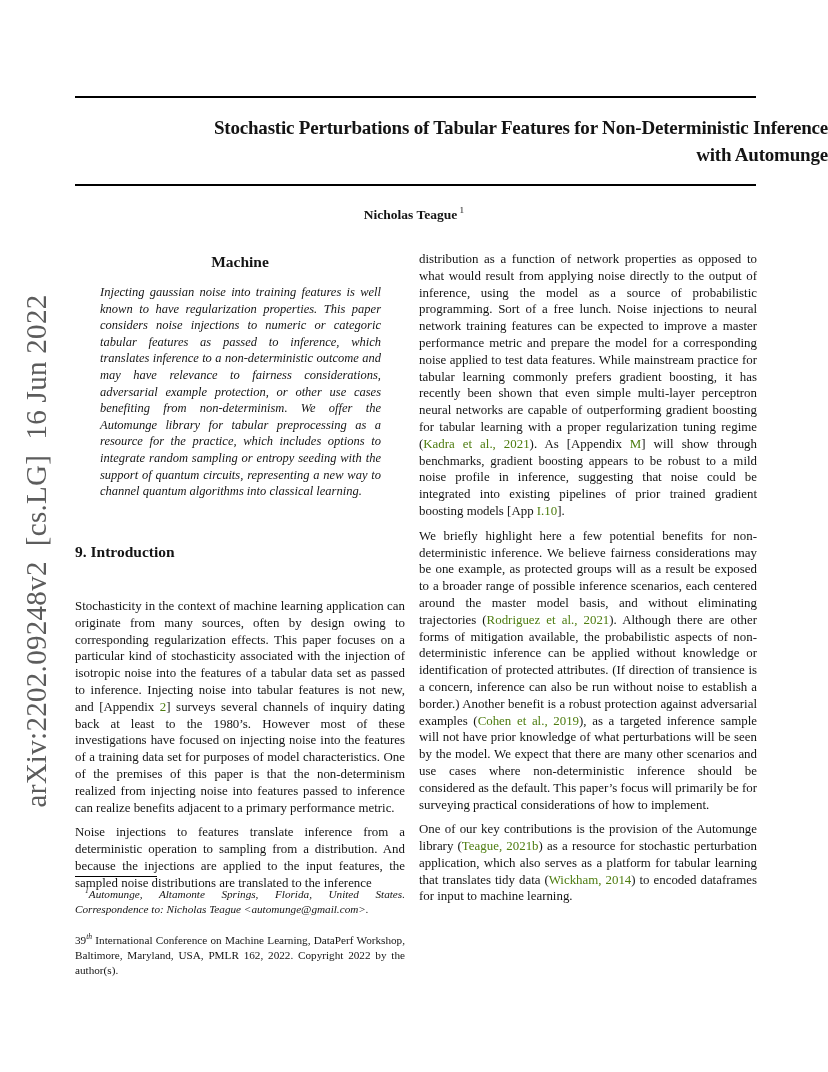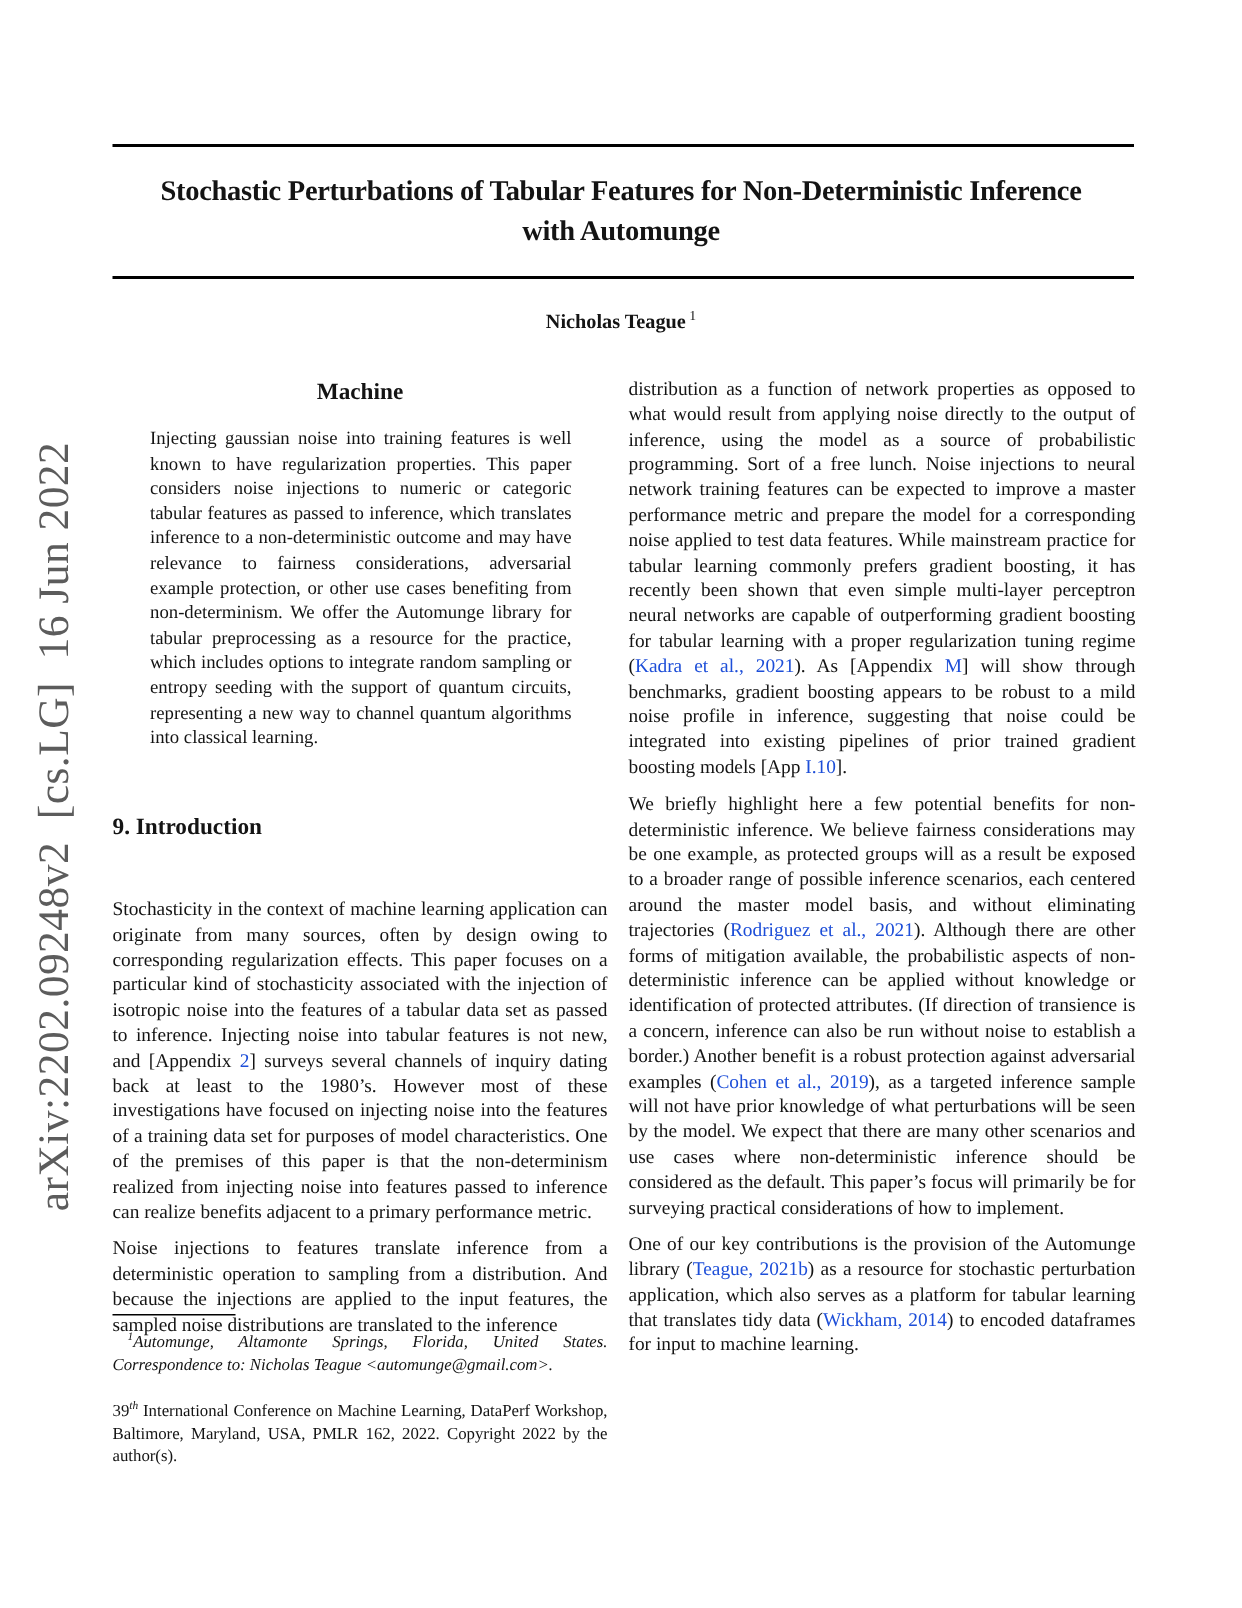--- a/index.html
+++ b/index.html
@@ -25,40 +25,40 @@
     white-space:pre;
     letter-spacing:0.3px;
   }
 
   .rule { position:absolute; left:75px; width:681px; height:2px; background:#000; }
   .rule-top { top:96px; }
   .rule-mid { top:184px; }
 
   .paper-title {
     position:absolute; top:114px; left:0; width:828px;
-    text-align:center; font-weight:bold;
+    text-align:right; font-weight:bold;
     font-size:19px; line-height:27px; letter-spacing:-0.2px;
     white-space:nowrap;
   }
   .author-line {
     position:absolute; top:205px; left:0; width:828px;
     text-align:center; font-weight:bold; font-size:13.5px;
   }
   .author-sup { vertical-align:super; font-size:0.68em; font-weight:normal; }
 
   .col-left  { position:absolute; left:75px;  top:0; width:330px; height:1072px; }
   .col-right { position:absolute; left:419px; top:0; width:338px; height:1072px; }
 
   .abstract-heading {
     position:absolute; top:253px; left:0; width:100%;
     text-align:center; font-weight:bold; font-size:15.5px;
   }
   .abstract-body {
     position:absolute; top:284px; left:25px; width:281px;
-    font-size:12.5px; line-height:16.6px; text-align:justify;
+    font-size:12.5px; line-height:16.6px; text-align:justify;font-style:italic;
   }
   .section-heading {
     position:absolute; top:543px; left:0;
     font-weight:bold; font-size:15.5px;
   }
   .left-text-block  { position:absolute; top:570px; left:0; width:330px;margin-top:28px; }
   .right-text-block { position:absolute; top:251px; left:0; width:338px; }
 
   .body-par {
     font-size:12.9px; line-height:16.8px; text-align:justify;
@@ -70,21 +70,21 @@
     position:absolute; top:883px; left:0; width:330px;
     font-size:11.2px; line-height:15px; text-align:justify;
     text-indent:10px;
     font-style:italic;
   }
   .conference-note {
     position:absolute; top:929px; left:0; width:330px;
     font-size:11.2px; line-height:15px; text-align:justify;
   }
 
-  .seg-link { color:#1d4ed8; }
+  .seg-link { color:#4d7c0f; }
   .seg-italic { }
   .seg-sup { vertical-align:super; font-size:0.68em; }
   .seg-italic-sup { font-style:italic; vertical-align:super; font-size:0.68em; }
 </style>
 </head>
 <body>
 
 <div class="arxiv-stamp">arXiv:2202.09248v2  [cs.LG]  16 Jun 2022</div>
 
 <div class="rule rule-top"></div>

